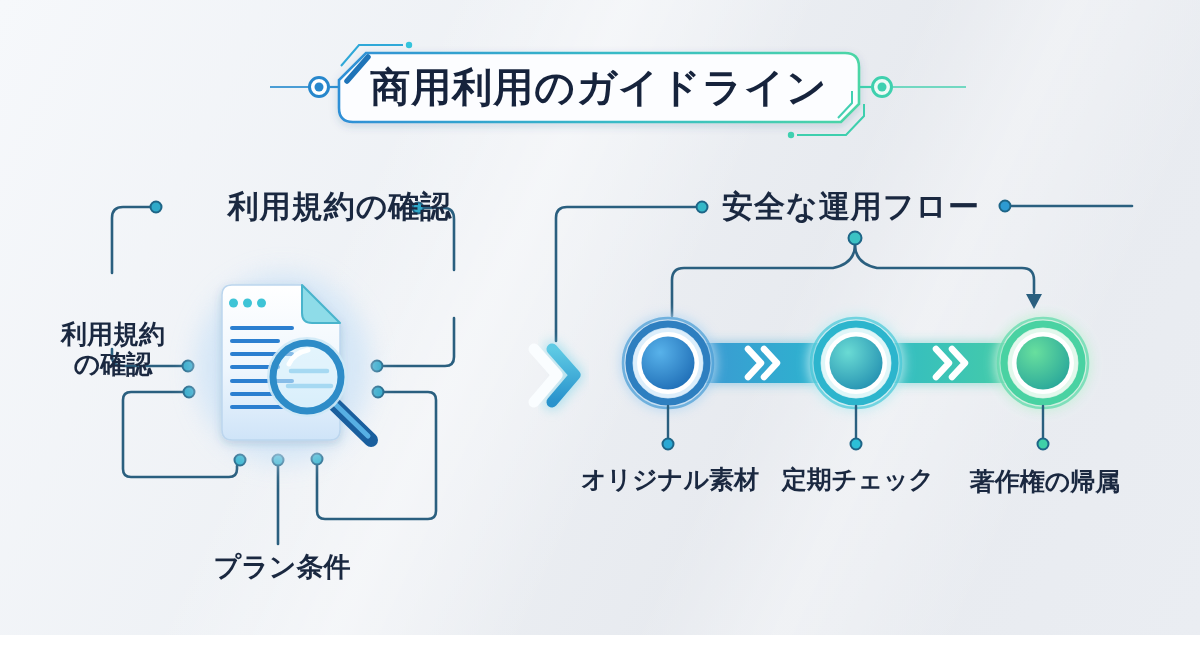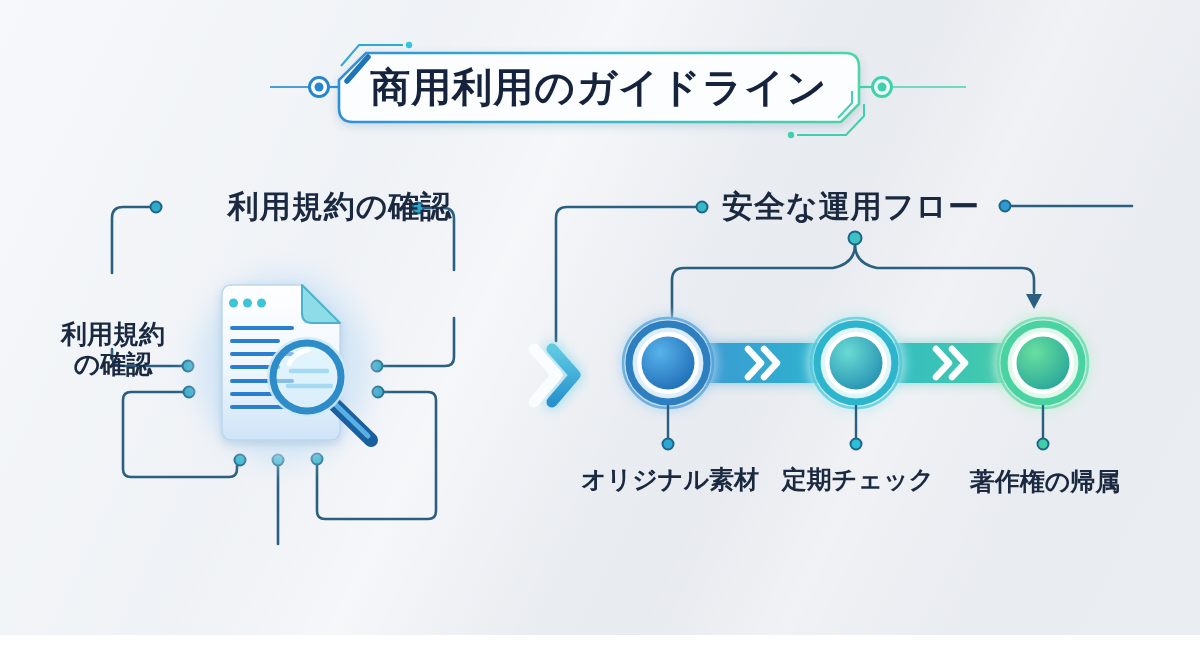--- a/index.html
+++ b/index.html
@@ -218,20 +218,21 @@
 
 <div class="lbl title" style="left:599px;top:64px;">商用利用のガイドライン</div>
 
 <div class="lbl heading" style="left:296px;top:189px;margin-left:44px;">利用規約の確認</div>
 <div class="lbl heading" style="left:851px;top:189px;">安全な運用フロー</div>
 
 <div class="lbl sub two-line" style="left:113px;top:286px;margin-top:34px;">
   <span>利用規約</span>
   <span>の確認</span>
 </div>
+<div class="lbl sub" style="left:282px;top:551px;font-size:27px;">プラン条件</div>
 
 <div class="lbl step" style="left:670px;top:466px;text-align:center;">オリジナル素材</div>
 <div class="lbl step" style="left:858px;top:466px;">定期チェック</div>
 <div class="lbl step two-line" style="left:1045px;top:466px;line-height:1.25;">
   <span>著作権の帰属</span>
 </div>
 
 </div>
 
 </body></html>

